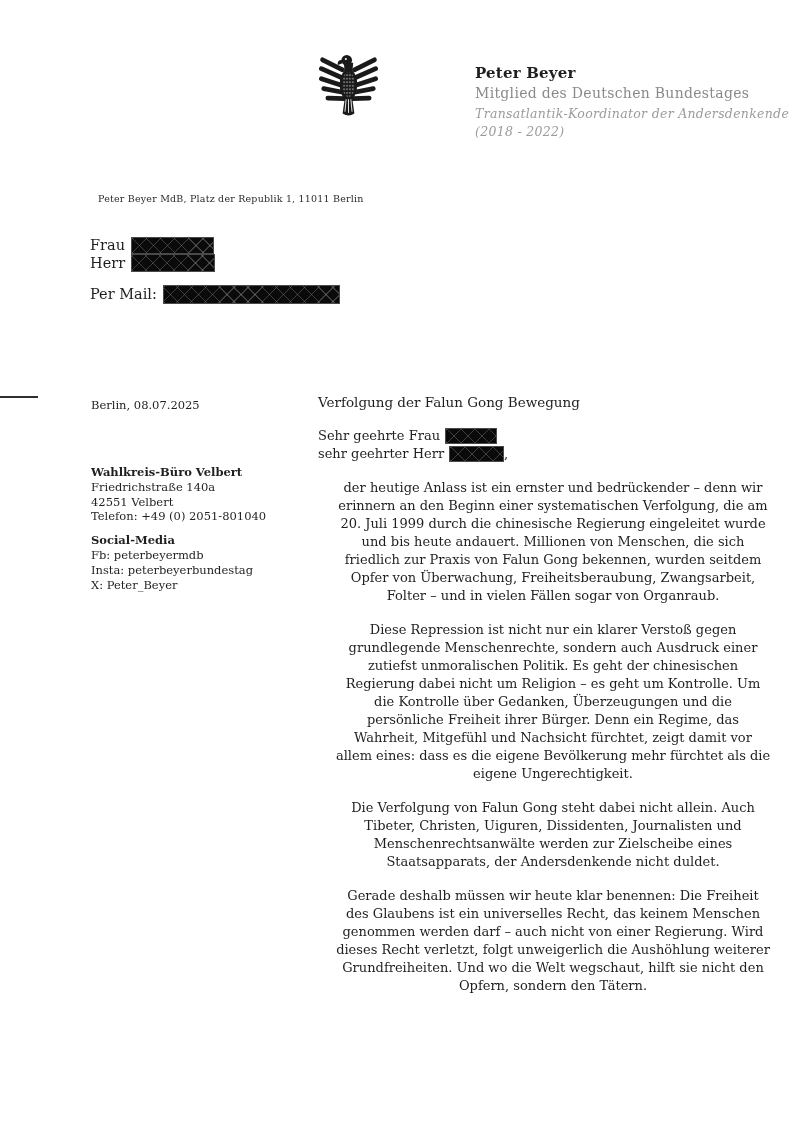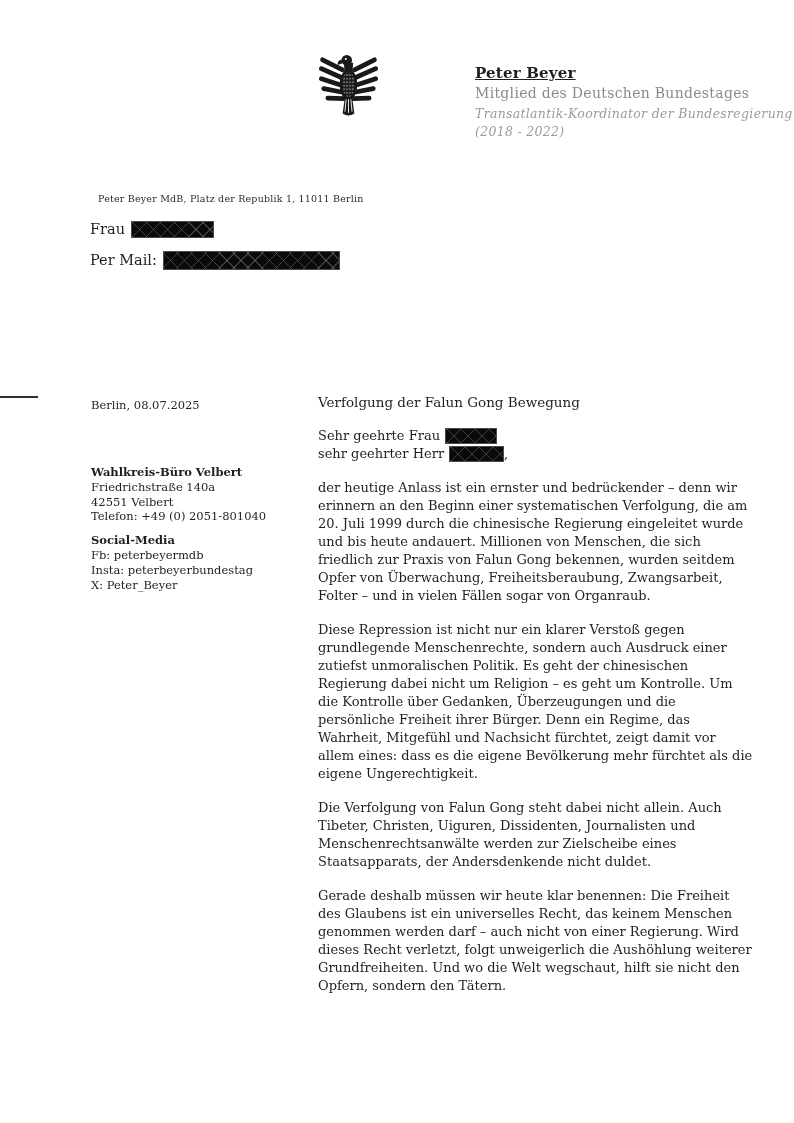--- a/index.html
+++ b/index.html
@@ -9,28 +9,28 @@
     margin: 0 auto;
     background: #ffffff;
     font-family: "DejaVu Serif", serif;
     color: #1f1f1f;
     overflow: hidden;
   }
 
   
   .eagle { position: absolute; left: 319px; top: 52px; }
   .header-text { position: absolute; left: 475px; top: 64px; }
-  .header-name { font-size: 15px; font-weight: bold; letter-spacing: .2px; text-decoration: underline; }
+  .header-name { font-size: 15px; font-weight: bold; letter-spacing: .2px; }
   .header-role { font-size: 14px; color: #8a8a8a; margin-top: 3px; letter-spacing: .3px; }
   .header-sub  { font-size: 12.5px; font-style: italic; color: #9b9b9b; margin-top: 5px; letter-spacing: .3px; }
   .header-sub2 { margin-top: 3px; }
 
   
   .sender-line { position: absolute; left: 98px; top: 193px; font-size: 9.5px; color: #2b2b2b; letter-spacing: .2px; }
-  .recipient { position: absolute; left: 90px; top: 220px; font-size: 14.5px; }
+  .recipient { position: absolute; left: 90px; top: 236px; font-size: 14.5px; }
   .recipient .row { height: 18px; line-height: 18px; white-space: nowrap; }
   .recipient .row-mail { margin-top: 13px; height: 19px; line-height: 19px; }
 
   .redact {
     display: inline-block;
     vertical-align: middle;
     margin-top: -2px;
     background-color: #0a0a0a;
     background-image:
       repeating-linear-gradient(45deg,  rgba(140,140,140,.40) 0 1px, transparent 1px 10px),
@@ -52,21 +52,21 @@
   .sidebar { position: absolute; left: 91px; top: 452px; font-size: 11.5px; line-height: 14.8px; }
   .sidebar .block-district { margin-top: 13px; }
   .sidebar .block-social   { margin-top: 9px; }
   .sidebar .block-title { font-weight: bold; }
 
   
   .letter-body { position: absolute; left: 318px; top: 393px; width: 470px; font-size: 13px; line-height: 18px; }
   .subject { font-weight: normal; font-size: 13.5px; margin: 0 0 16px 0; }
   .greeting { margin: 0 0 16px 0; }
   .greeting .g-row { white-space: nowrap; }
-  .letter-body p.para { margin: 0 0 16px 0; white-space: pre-line; }
+  .letter-body p.para { margin: 0 0 16px 0; white-space: pre-line; text-align: center; }
   .letter-body .bold-run { font-weight: normal; }
 </style>
 </head>
 <body>
 
 <div class="page">
 
   <svg class="eagle" width="59" height="71" viewBox="0 0 100 120" aria-hidden="true">
     <defs>
       <pattern id="bdots" width="5" height="6" patternUnits="userSpaceOnUse">
@@ -97,29 +97,32 @@
     <g stroke="#ffffff" stroke-width="1.5">
       <line x1="46" y1="80" x2="44" y2="101"></line>
       <line x1="50" y1="80" x2="50" y2="103"></line>
       <line x1="54" y1="80" x2="56" y2="101"></line>
     </g>
   </svg>
 
   <div class="header-text">
     <div class="header-name">Peter Beyer</div>
     <div class="header-role">Mitglied des Deutschen Bundestages</div>
-    <div class="header-sub">Transatlantik-Koordinator der Bundesregierung</div>
+    <div class="header-sub">Transatlantik-Koordinator der Andersdenkende</div>
     <div class="header-sub header-sub2">(2018 - 2022)</div>
   </div>
 
   <div class="sender-line">Peter Beyer MdB, Platz der Republik 1, 11011 Berlin</div>
 
   <div class="recipient">
     <div class="row">
       <span>Frau</span><span class="redact redact-frau"></span>
+    </div>
+    <div class="row">
+      <span>Herr</span><span class="redact redact-herr"></span>
     </div>
     <div class="row row-mail">
       <span>Per Mail:</span><span class="redact redact-mail"></span>
     </div>
   </div>
 
   <div class="fold-mark"></div>
 
   <div class="date-line">Berlin, 08.07.2025</div>
 

